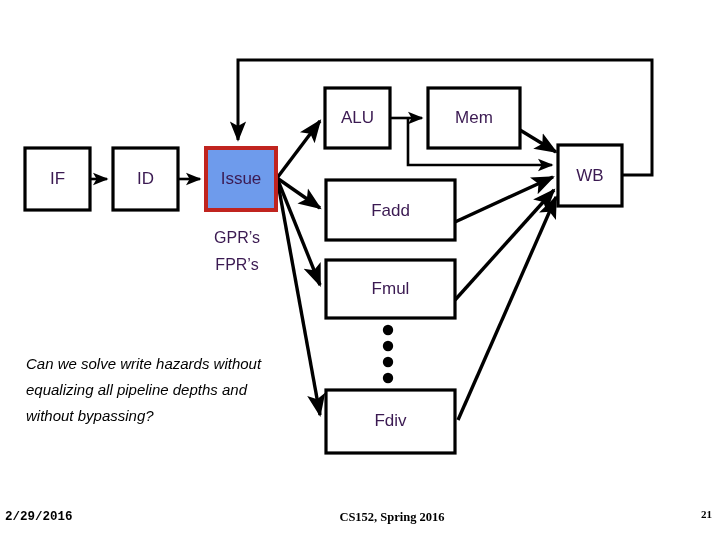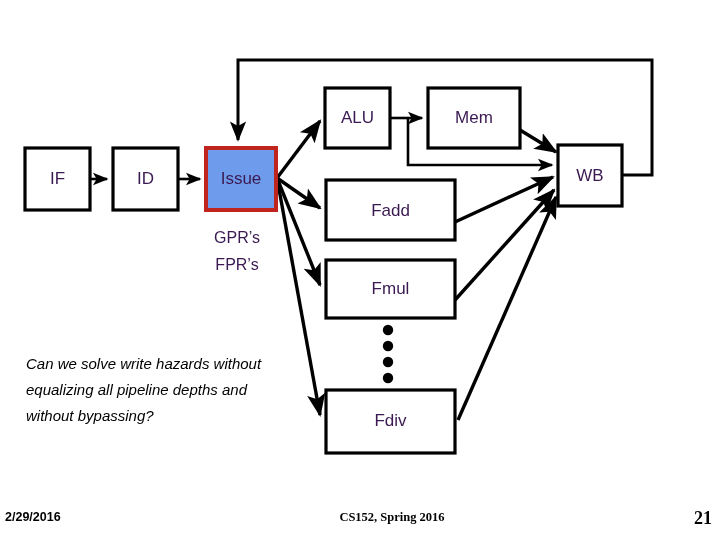--- a/index.html
+++ b/index.html
@@ -100,21 +100,21 @@
     position: absolute;
     left: 0;
     top: 510px;
     width: 720px;
     height: 24px;
   }
   .footer-date {
     position: absolute;
     left: 5px;
     top: 0;
-    font-family: Liberation Sans, sans-serif;
+    font-family: Liberation Mono, monospace;
     font-size: 12.5px;
     font-weight: bold;
     color: #000000;
   }
   .footer-center {
     position: absolute;
     left: 0;
     top: 0;
     width: 720px;
     text-align: center;
@@ -122,21 +122,21 @@
     font-size: 12.5px;
     font-weight: bold;
     color: #000000;
     padding-left: 32px;
   }
   .footer-page {
     position: absolute;
     right: 8px;
     top: -2px;
     font-family: "Liberation Serif", serif;
-    font-size: 18px;
+    font-size: 11px;
     font-weight: bold;
     color: #000000;
   }
 </style>
 </head>
 <body>
 
 <div id="slide">
 
 

